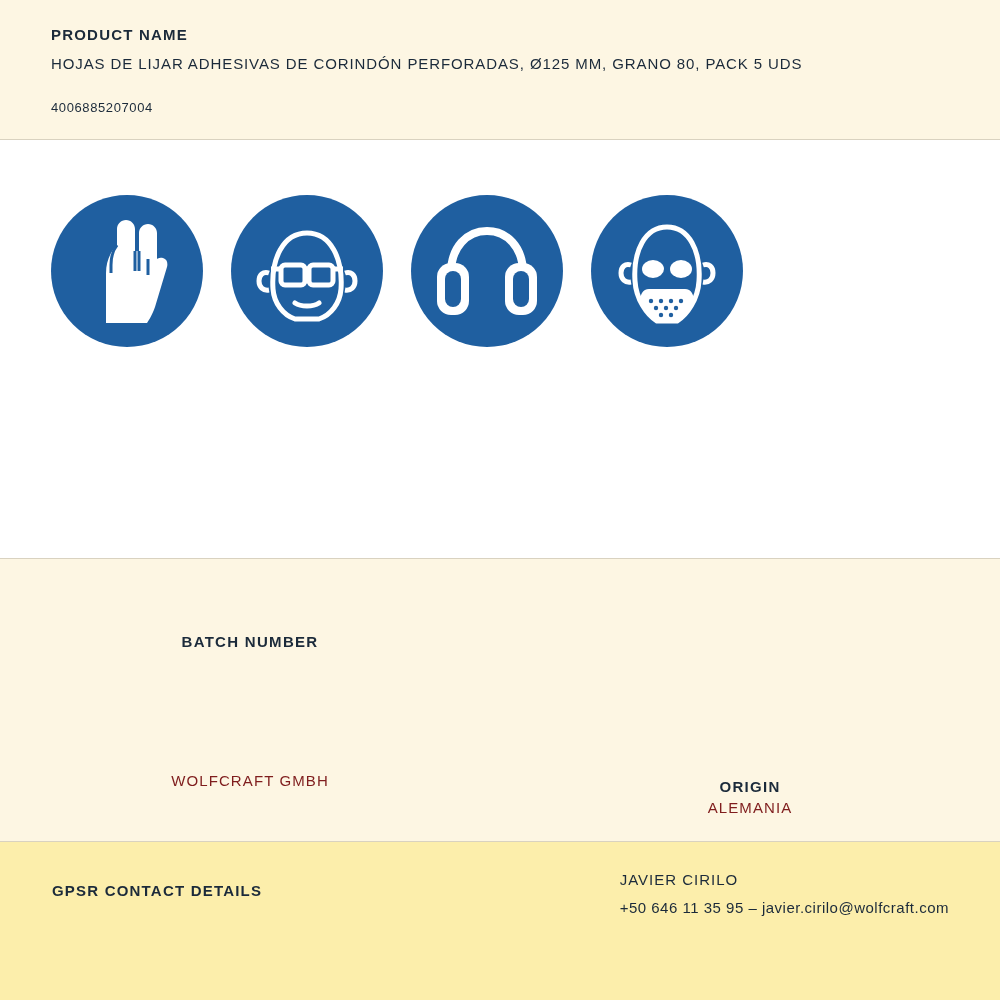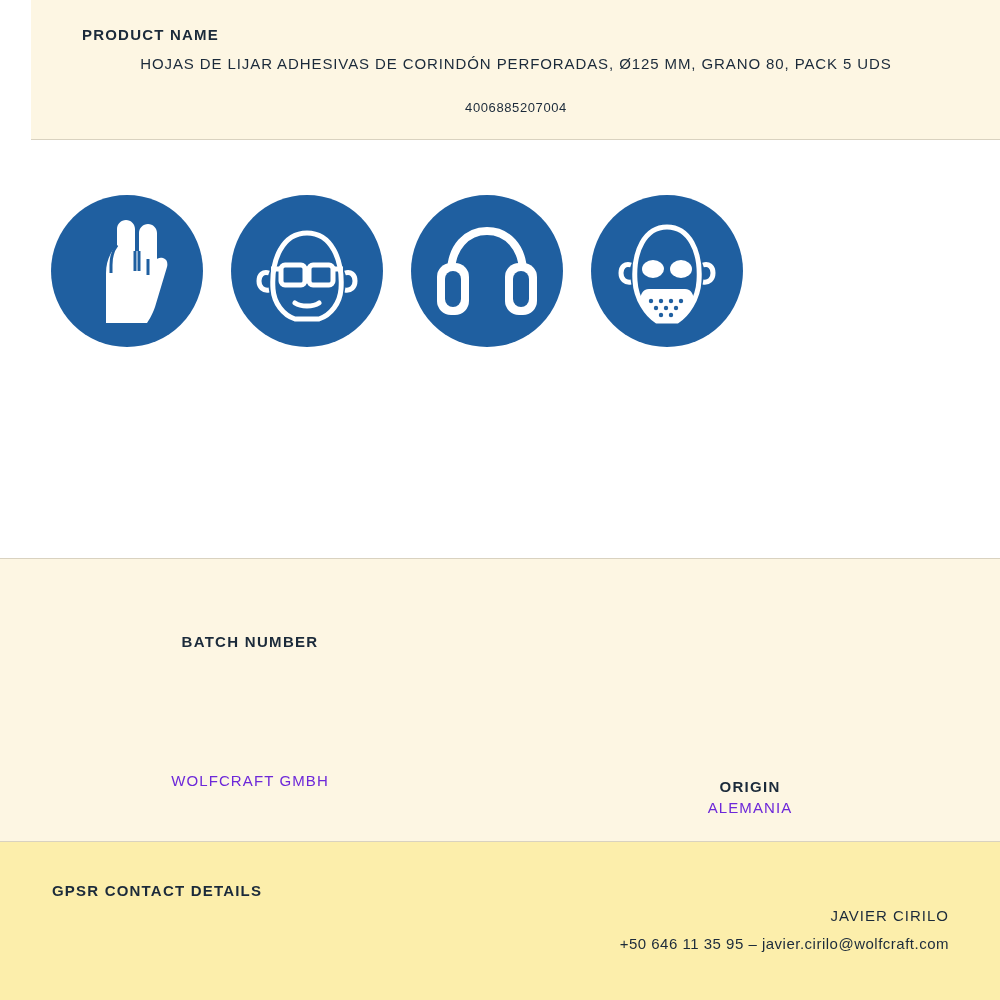--- a/index.html
+++ b/index.html
@@ -23,37 +23,35 @@
     flex-direction: column;
     box-sizing: border-box;
   }
 
   
   .header {
     background: #fdf6e3;
     padding: 26px 50px 24px 51px;
     box-sizing: border-box;
     border-bottom: 1px solid #d9d2c0;
-    margin-left: 31px;
   }
   .field-label {
     font-size: 15px;
     font-weight: bold;
     letter-spacing: 1.2px;
     color: #1b2a3a;
     margin: 0 0 12px 0;
     text-transform: uppercase;
   }
   .field-value {
     font-size: 15px;
     letter-spacing: 0.9px;
     color: #1b2a3a;
     margin: 0;
     text-transform: uppercase;
-    text-align: center;
   }
   .spacer-block {
     height: 28px;
   }
   .ean-value {
     font-size: 13px;
     letter-spacing: 0.6px;
     text-transform: none;
   }
 
@@ -99,21 +97,21 @@
     font-weight: bold;
     letter-spacing: 1.3px;
     text-transform: uppercase;
     color: #1b2a3a;
     padding: 6px 0 4px 0;
   }
   .det-value {
     font-size: 15px;
     letter-spacing: 1.1px;
     text-transform: uppercase;
-    color: #6d28d9;
+    color: #7f1d1d;
     padding: 0 0 6px 0;
     min-height: 18px;
   }
   .row-gap {
     height: 48px;
   }
 
   
   .footer {
     background: #fcef b0;
@@ -127,23 +125,22 @@
   }
   .footer-label {
     font-size: 15px;
     font-weight: bold;
     letter-spacing: 1.2px;
     text-transform: uppercase;
     color: #1b2a3a;
     padding-top: 16px;
   }
   .footer-right {
-    text-align: right;
+    text-align: left;
     line-height: 1.85;
-    margin-top: 36px;
   }
   .footer-line {
     font-size: 15px;
     letter-spacing: 1.0px;
     text-transform: uppercase;
     color: #1b2a3a;
   }
   .footer-line.mixed {
     text-transform: none;
     letter-spacing: 0.5px;

